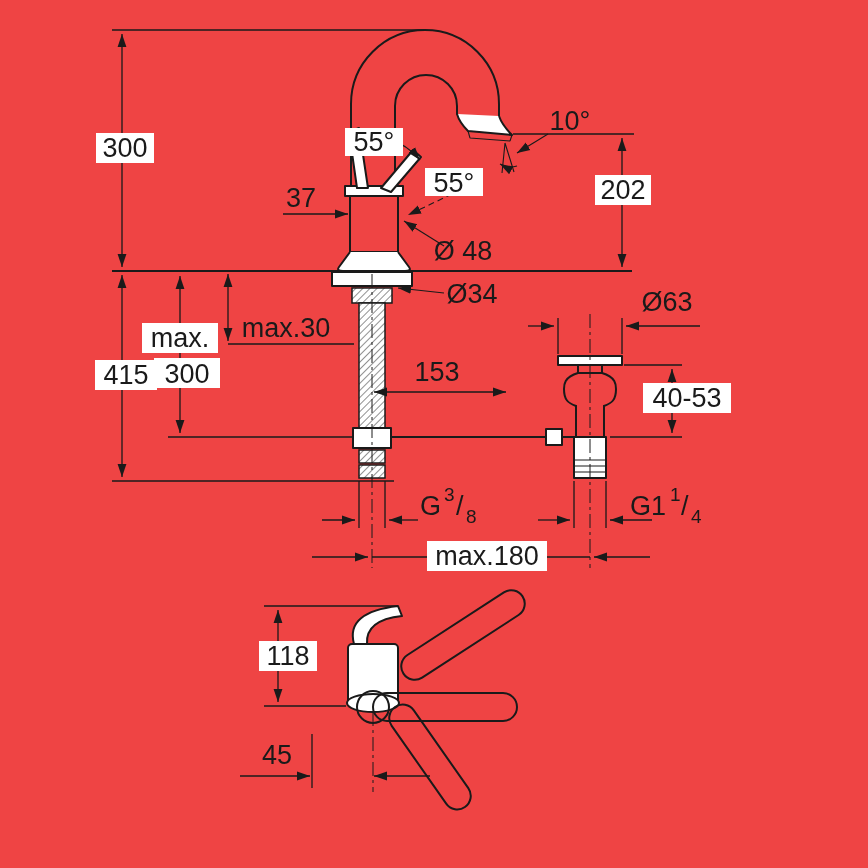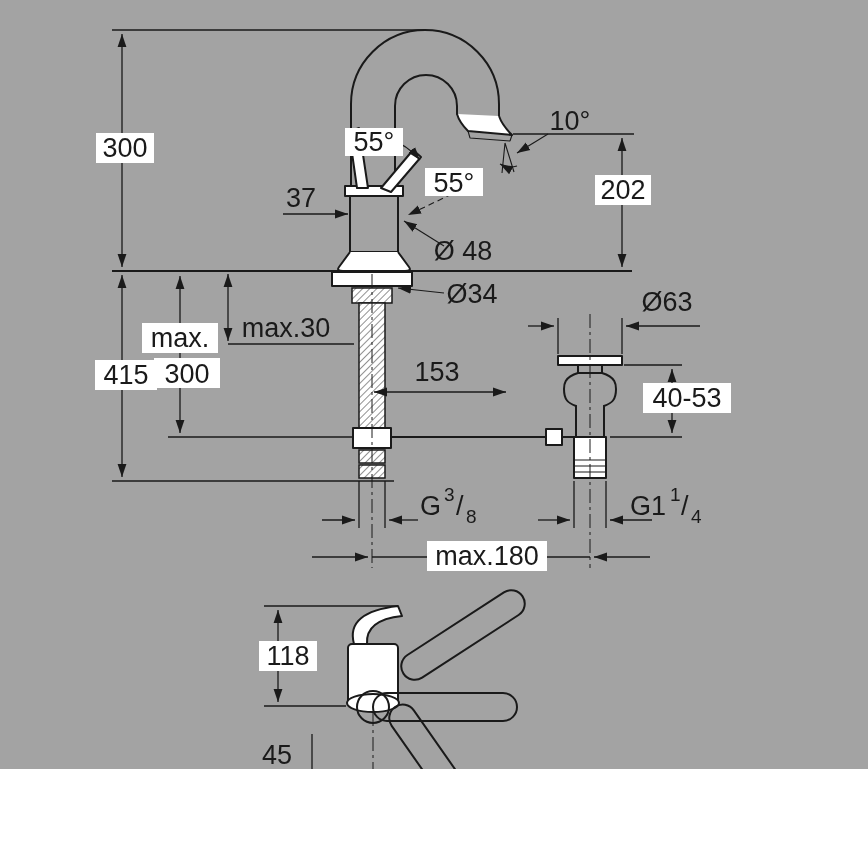--- a/index.html
+++ b/index.html
@@ -1,16 +1,16 @@
 <!DOCTYPE html>
 <html><head>
 <meta charset="utf-8">
 <style>
   html,body{margin:0;padding:0;background:#ffffff;}
-  .stage{width:868px;height:769px;background:#a3a3a3;position:relative;overflow:hidden;}
+  .stage{width:868px;height:868px;background:#ef4444;position:relative;overflow:hidden;}
   svg{display:block;}
   .obj{stroke:#1a1a1a;stroke-width:2;fill:none;stroke-linecap:round;stroke-linejoin:round;}
   .objf{stroke:#1a1a1a;stroke-width:2;fill:#ffffff;stroke-linejoin:round;}
   .hatched{stroke:#1a1a1a;stroke-width:1.5;fill:url(#hatch);}
   .dim{stroke:#1a1a1a;stroke-width:1.3;fill:none;}
   .thin{stroke:#1a1a1a;stroke-width:1.1;fill:none;}
   .dash{stroke-dasharray:6 4;}
   .cl{stroke:#1a1a1a;stroke-width:1;fill:none;stroke-dasharray:14 4 3 4;}
   .deck{stroke:#1a1a1a;stroke-width:2.2;fill:none;}
   .lbl{font-family:"Liberation Sans","DejaVu Sans",sans-serif;font-size:27px;fill:#1a1a1a;text-anchor:middle;}

